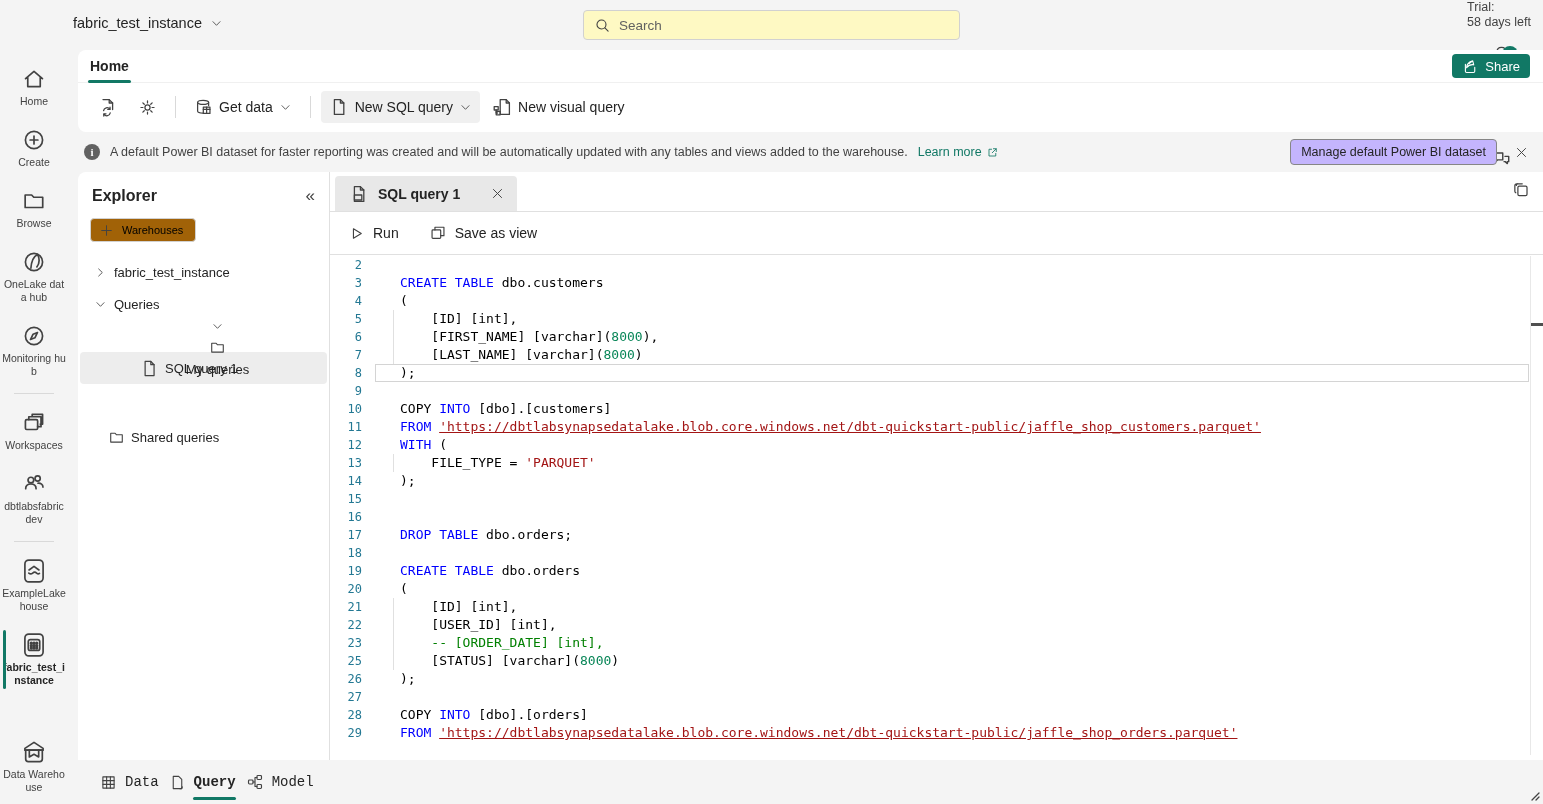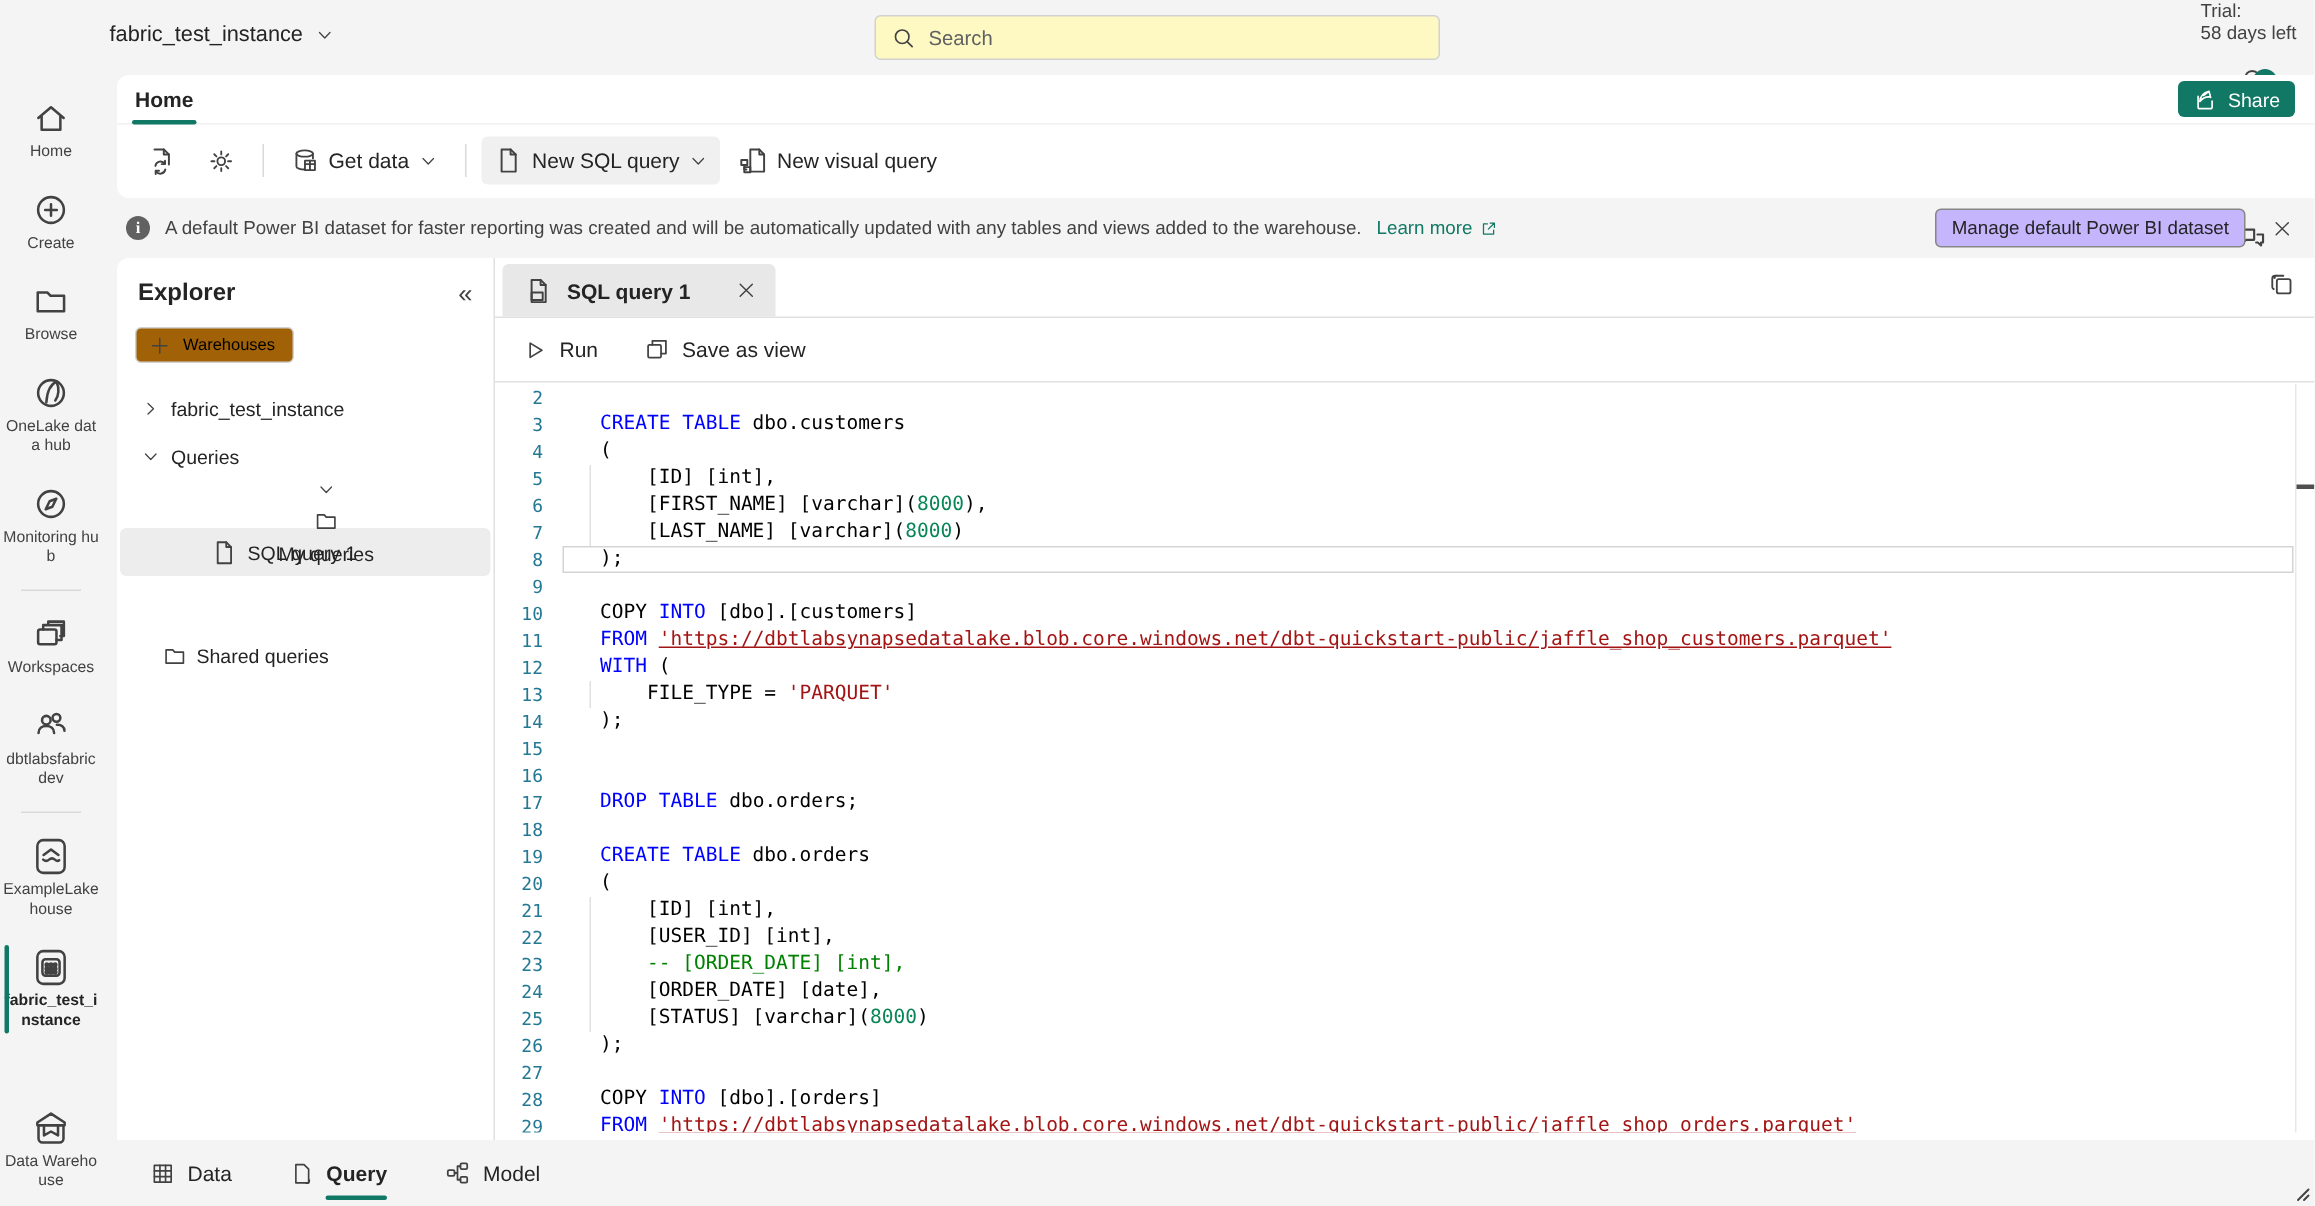--- a/index.html
+++ b/index.html
@@ -83,21 +83,21 @@
   .lnum { width:32px; flex:none; text-align:right; color:#237893; font-size:12px; }
   .ltext { white-space:pre; margin-left:38px; color:#000; }
   .code-line.guide::before { content:""; position:absolute; left:63px; top:0; bottom:0; width:1px; background:#e0e0e0; }
   .code-line.cur::after { content:""; position:absolute; left:45px; right:14px; top:0; bottom:0; border:1px solid #d4d4d4; pointer-events:none; }
   .tk-kw { color:#0000ff; } .tk-str { color:#a31515; } .tk-link { color:#a31515; text-decoration:underline; }
   .tk-num { color:#098658; } .tk-com { color:#008000; } .tk-pl { color:#000; }
   .scroll-strip { position:absolute; right:0; top:0; bottom:0; width:13px; border-left:1px solid #e8e8e8; background:#fff; }
   .scroll-mark { position:absolute; top:67px; left:0; right:0; height:3px; background:#4f4f4f; cursor:pointer; }
 
   
-  .statusbar { position:absolute; left:78px; right:16px; bottom:0; height:44px; display:flex; align-items:center; padding-left:22px; gap:38px; }
+  .statusbar { position:absolute; left:78px; right:16px; bottom:0; height:44px; display:flex; align-items:center; padding-left:22px; gap:10px;font-family:Liberation Mono, monospace; }
   .sb-tab { display:flex; align-items:center; gap:8px; font-size:14px; color:#242424; cursor:pointer; position:relative; height:44px; }
   .sb-tab.sel { font-weight:bold; }
   .sb-tab.sel::after { content:""; position:absolute; left:24px; right:0; bottom:4px; height:3px; border-radius:2px; background:#117865; }
   .resize-grip { position:absolute; right:2px; bottom:2px; width:12px; height:12px; cursor:nwse-resize; }
 </style>
 </head>
 <body>
 
 <div class="topbar">
   <span class="ic waffle"></span>
@@ -582,24 +582,20 @@
         </div>
         <div class="code-line guide">
           <span class="lnum">22</span>
           <span class="ltext"><span class="tk-pl">    [USER_ID] [int],</span></span>
         </div>
         <div class="code-line guide">
           <span class="lnum">23</span>
           <span class="ltext"><span class="tk-com">    -- [ORDER_DATE] [int],</span></span>
         </div>
         <div class="code-line guide">
-          <span class="lnum">24</span>
-          <span class="ltext"><span class="tk-pl">    [ORDER_DATE] [date],</span></span>
-        </div>
-        <div class="code-line guide">
           <span class="lnum">25</span>
           <span class="ltext"><span class="tk-pl">    [STATUS] [varchar](</span><span class="tk-num">8000</span><span class="tk-pl">)</span></span>
         </div>
         <div class="code-line">
           <span class="lnum">26</span>
           <span class="ltext"><span class="tk-pl">);</span></span>
         </div>
         <div class="code-line">
           <span class="lnum">27</span>
           <span class="ltext"></span>

